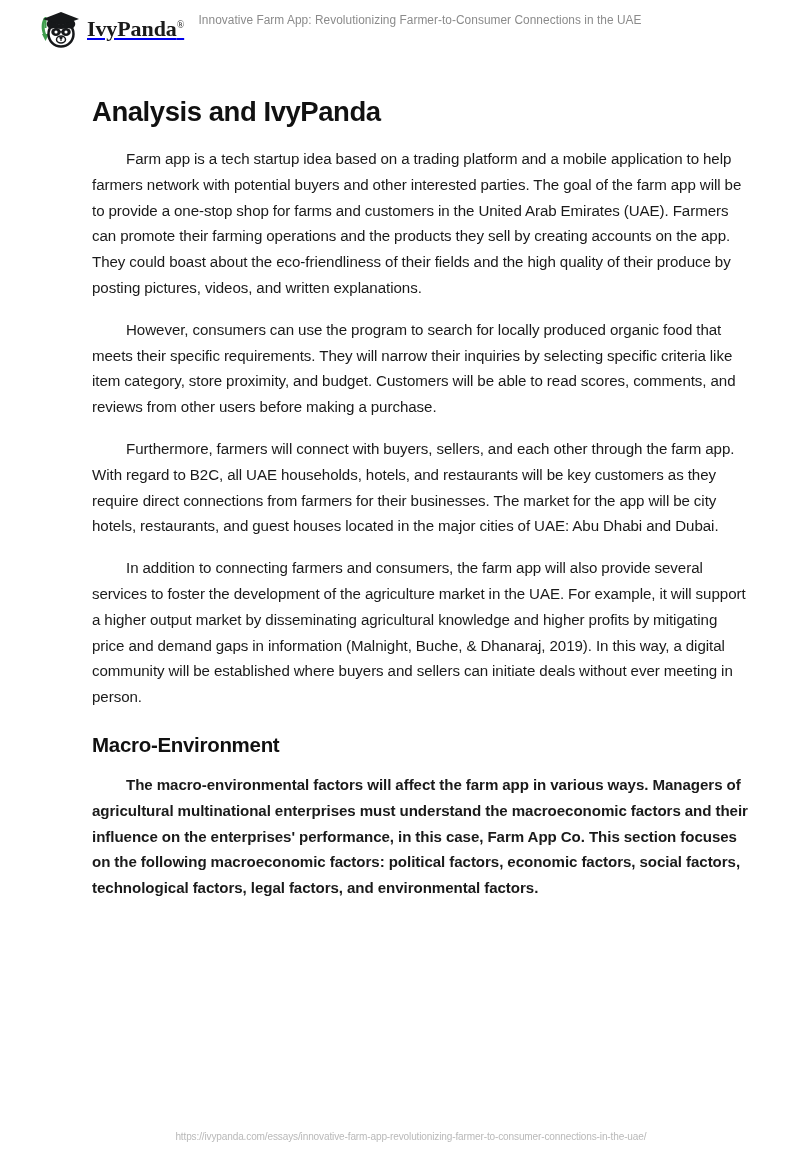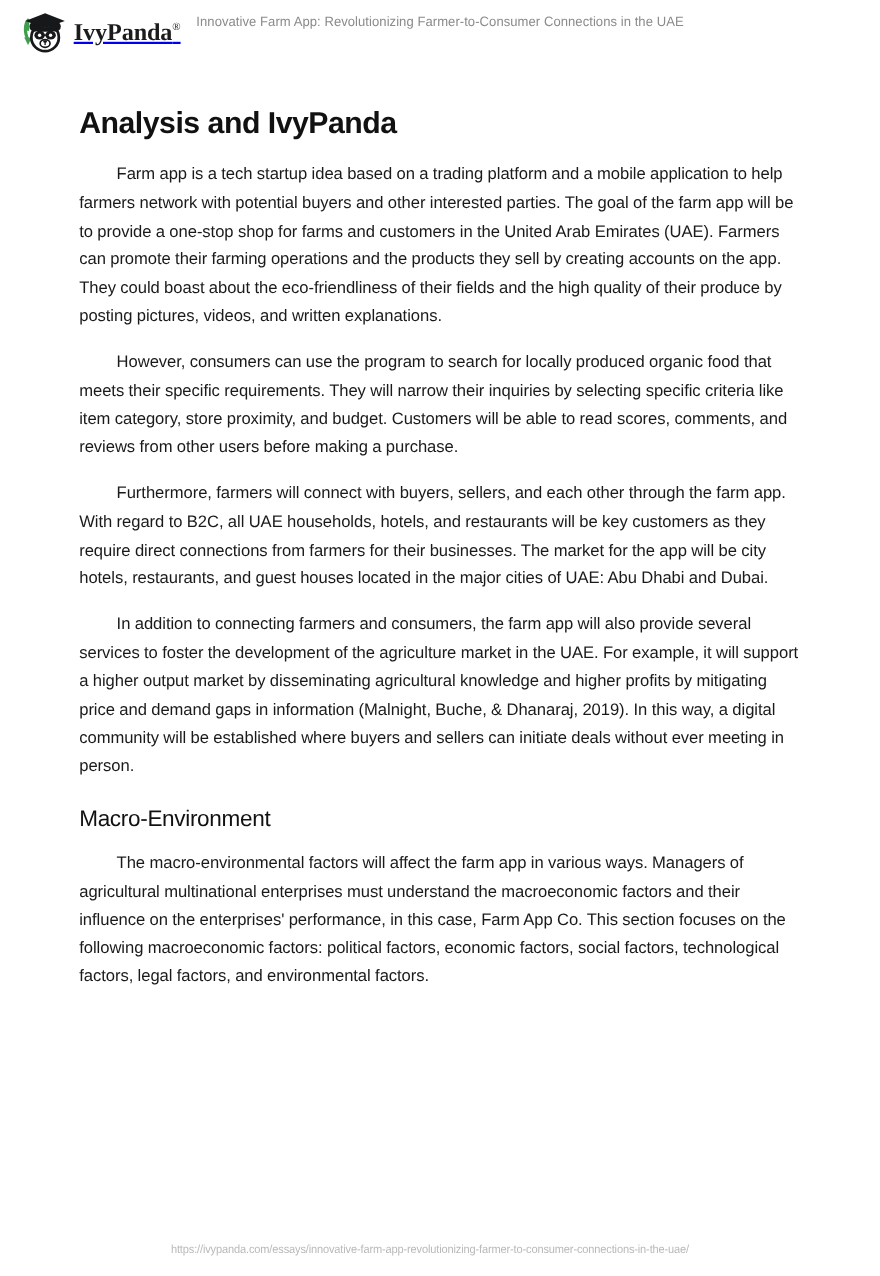--- a/index.html
+++ b/index.html
@@ -14,20 +14,21 @@
     position: relative;
     overflow: hidden;
     font-family: "Liberation Sans", "DejaVu Sans", sans-serif;
     -webkit-font-smoothing: antialiased;
   }
 
   .page {
     position: absolute;
     inset: 0;
     background: #fff;
+    margin-left: 20px;
   }
 
   
   .page-header {
     position: absolute;
     top: 0;
     left: 0;
     width: 800px;
     height: 58px;
   }
@@ -106,28 +107,28 @@
     line-height: 32px;
     font-weight: bold;
     color: #111111;
     margin: 26px 0 0 0;
     letter-spacing: -0.45px;
   }
 
   h2.sec {
     font-size: 20.5px;
     line-height: 26px;
-    font-weight: normal;
+    font-weight: bold;
     color: #111111;
     margin: 22px 0 0 0;
     letter-spacing: -0.3px;
   }
 
   h1.sec + .para { margin-top: 18px; }
-  h2.sec + .para { margin-top: 14px; }
+  h2.sec + .para { margin-top: 14px; font-weight: bold; }
 
   
   .page-footer {
     position: absolute;
     left: 0;
     top: 1126px;
     width: 721px;
     text-align: center;
     padding-left: 60px;
     box-sizing: border-box;

